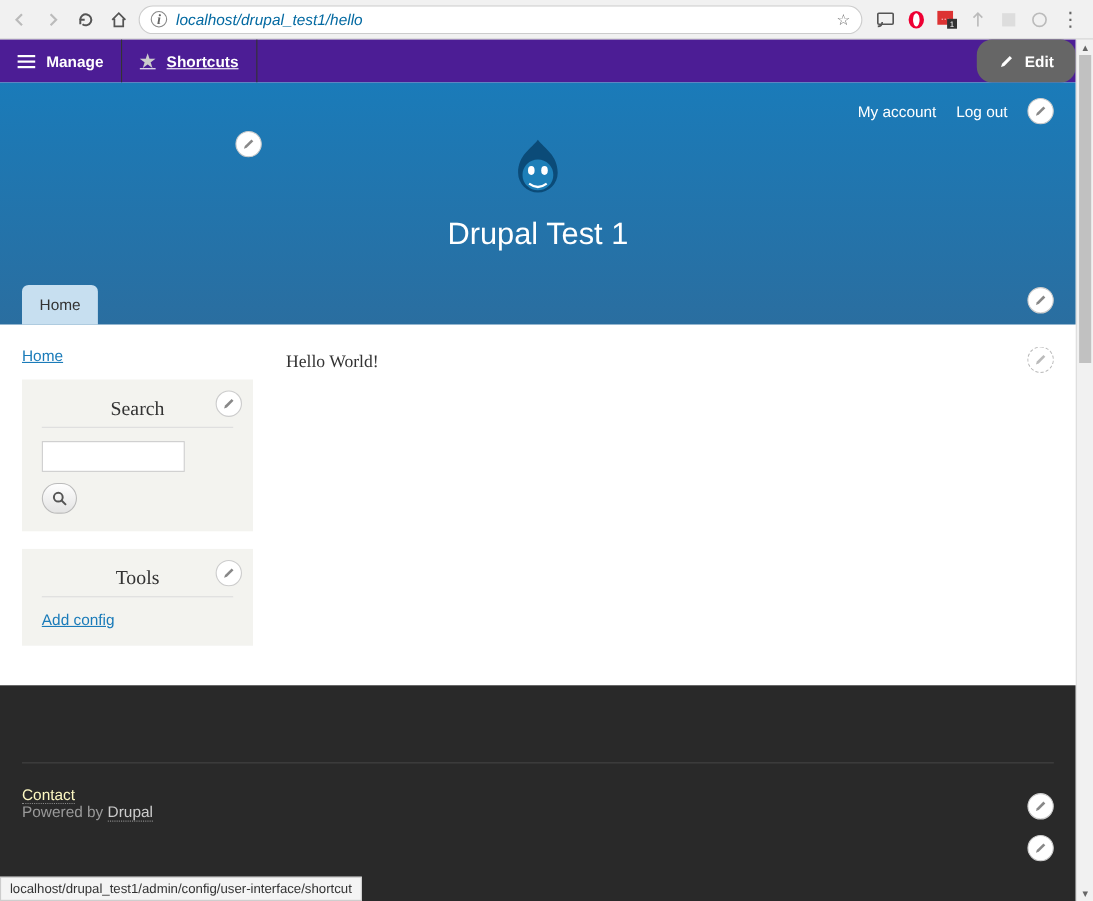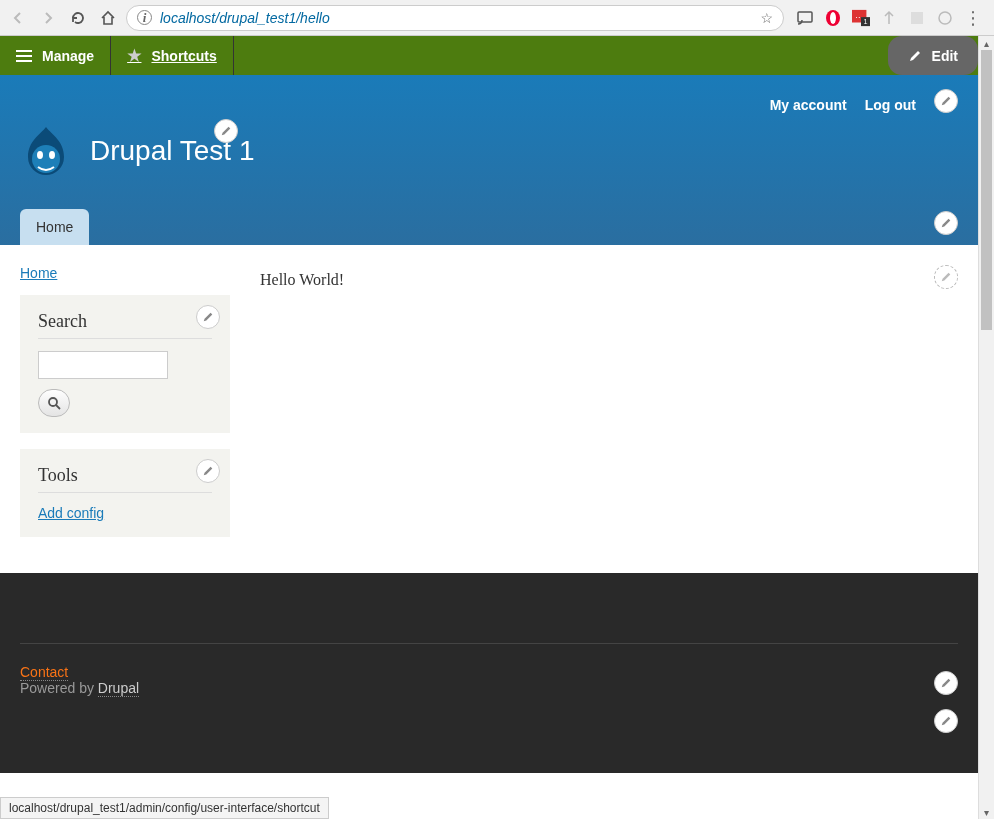--- a/index.html
+++ b/index.html
@@ -11,65 +11,65 @@
 .nav-btn.enabled { color: #555; }
 .address-bar { flex: 1; height: 26px; background: #fff; border: 1px solid #ccc; border-radius: 13px; display: flex; align-items: center; padding: 0 10px; gap: 8px; color: #333; font-size: 14px; }
 .info-icon { color: #666; font-size: 13px; border: 1px solid #888; border-radius: 50%; width: 15px; height: 15px; display: flex; align-items: center; justify-content: center; font-family: Georgia, serif; font-style: italic; font-weight: bold; }
 .url-text { flex: 1; color: #0369a1; font-style: italic; }
 .star-icon { color: #666; }
 .toolbar-icons { display: flex; align-items: center; gap: 10px; padding: 0 6px; }
 .toolbar-icon { width: 18px; height: 18px; display: flex; align-items: center; justify-content: center; }
 .dots-icon { color: #666; font-size: 18px; }
 
 
-.admin-toolbar { height: 39px; background: #4d7c0f; display: flex; align-items: stretch; color: #fff; font-size: 14px; font-weight: bold; }
+.admin-toolbar { height: 39px; background: #4c1d95; display: flex; align-items: stretch; color: #fff; font-size: 14px; font-weight: bold; }
 .toolbar-item { display: flex; align-items: center; padding: 0 16px; gap: 10px; cursor: pointer; border-right: 1px solid #333; }
 .toolbar-item.shortcuts { text-decoration: underline; }
 .toolbar-spacer { flex: 1; }
 .toolbar-edit { background: #666; display: flex; align-items: center; padding: 0 20px; gap: 10px; cursor: pointer; border-radius: 14px; }
 .hamburger { display: flex; flex-direction: column; gap: 3px; }
 .hamburger span { width: 16px; height: 2px; background: #fff; }
 .star { color: #ccc; font-size: 16px; }
 .user-sil { width: 16px; height: 16px; }
 
 
 .header-region { background: linear-gradient(#1a7bb9, #2a6ea0); color: #fff; position: relative; padding-bottom: 0; }
-.user-menu { display: flex; justify-content: flex-end; padding: 14px 20px 10px; gap: 18px; font-size: 14px; font-weight: bold; align-items: flex-end; }
+.user-menu { display: flex; justify-content: flex-end; padding: 14px 20px 10px; gap: 18px; font-size: 14px; font-weight: normal; align-items: center; }
 .user-menu a { color: #fff; cursor: pointer; }
-.site-branding { display: flex; align-items: center; padding: 0 20px 30px; gap: 18px; position: relative; }
+.site-branding { display: flex; align-items: center; padding: 0 20px 30px; gap: 18px; position: relative; flex-direction: column; }
 .logo { width: 52px; height: 56px; }
 .site-name { font-size: 28px; font-weight: normal; color: #fff; }
 .primary-nav { padding: 0 20px; display: flex; align-items: center; }
 .nav-tab { background: #c7dff0; color: #333; padding: 10px 16px; border-radius: 6px 6px 0 0; font-size: 14px; cursor: pointer; }
 .nav-spacer { flex: 1; }
 
 
 .edit-circle { width: 24px; height: 24px; background: #fff; border: 1px solid #ccc; border-radius: 50%; display: flex; align-items: center; justify-content: center; cursor: pointer; color: #888; }
 .edit-circle.dark { background: #fff; }
 .abs-edit { position: absolute; }
 
 
 .main-wrap { display: flex; padding: 20px; gap: 30px; background: #fff; }
 .sidebar { width: 210px; }
 .breadcrumb { margin-bottom: 14px; }
 .breadcrumb a { color: #1a7bb9; text-decoration: underline; font-size: 14px; cursor: pointer; }
 .block { background: #f3f3ef; padding: 16px 18px; margin-bottom: 16px; position: relative; }
-.block-title { font-family: Georgia, serif; font-size: 18px; color: #333; font-weight: normal; border-bottom: 1px solid #ddd; padding-bottom: 6px; margin-bottom: 12px; }
+.block-title { font-family: Georgia, serif; font-size: 18px; color: #333; font-weight: normal; border-bottom: 1px solid #ddd; padding-bottom: 6px; margin-bottom: 12px; text-align: center; }
 .search-input { width: 130px; height: 28px; border: 1px solid #ccc; background: #fff; padding: 0 6px; margin-bottom: 10px; }
 .search-btn { width: 32px; height: 28px; border: 1px solid #bbb; background: linear-gradient(#fefefe,#e4e4e4); border-radius: 14px; display: flex; align-items: center; justify-content: center; cursor: pointer; color: #555; }
 .tools-link { color: #1a7bb9; text-decoration: underline; font-size: 14px; cursor: pointer; }
 .content-area { flex: 1; position: relative; padding-top: 6px; }
 .content-text { font-family: Georgia, serif; font-size: 16px; color: #333; }
 .content-edit { position: absolute; right: 0; top: 0; }
 .content-edit .edit-circle { background: #fff; border: 1px dashed #bbb; }
 
 
 .footer { background: #292929; color: #ccc; padding: 40px 20px 20px; position: relative; min-height: 200px; }
 .footer-hr { border: none; border-top: 1px solid #444; margin: 30px 0 20px; }
-.footer-link { color: #f97316; text-decoration: none; border-bottom: 1px dotted #888; cursor: pointer; font-size: 14px; }
+.footer-link { color: #fef9c3; text-decoration: none; border-bottom: 1px dotted #888; cursor: pointer; font-size: 14px; }
 .powered { color: #999; font-size: 14px; }
 .powered a { color: #ccc; border-bottom: 1px dotted #888; cursor: pointer; }
 .footer-edits { position: absolute; right: 20px; bottom: 40px; display: flex; flex-direction: column; gap: 14px; }
 
 
 .status-bar { position: absolute; bottom: 0; left: 0; background: #f4f4f4; border: 1px solid #ccc; padding: 3px 8px; font-size: 12px; color: #333; }
 
 
 .scrollbar { position: absolute; right: 0; top: 36px; bottom: 0; width: 16px; background: #f1f1f1; border-left: 1px solid #ddd; }
 .scroll-thumb { position: absolute; top: 14px; left: 2px; right: 2px; height: 280px; background: #c1c1c1; border-radius: 0; }

